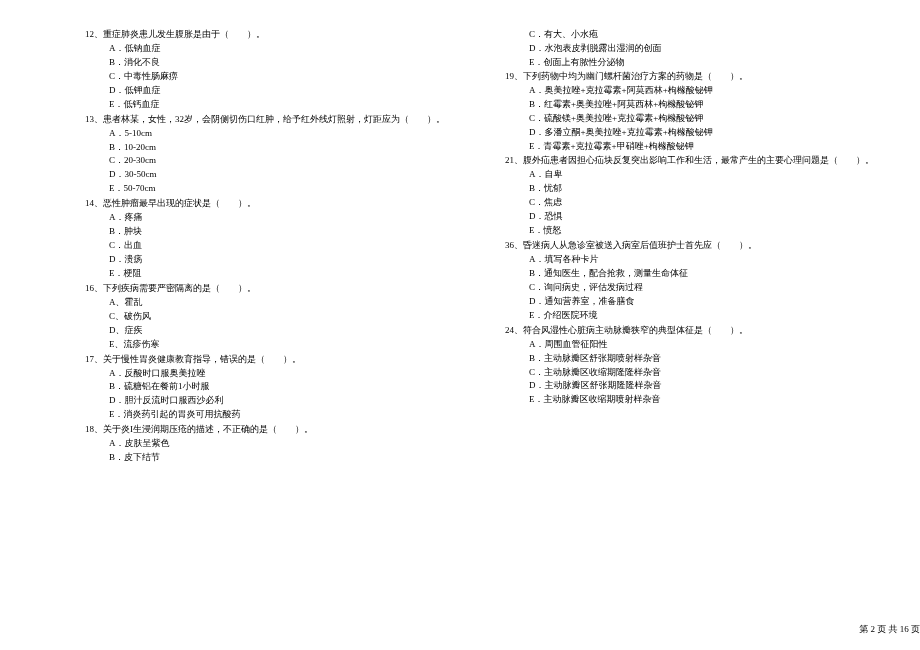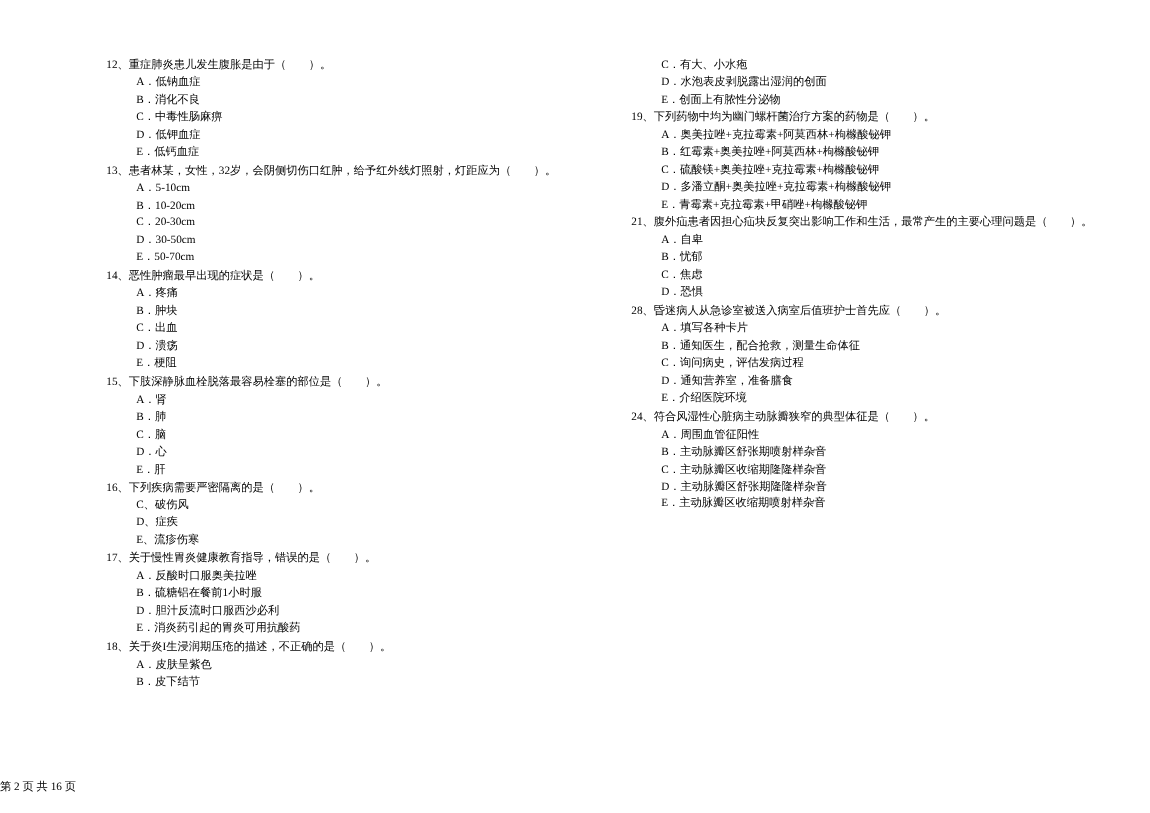--- a/index.html
+++ b/index.html
@@ -18,39 +18,38 @@
       padding: 28px 70px 30px 85px;
     }
     .columns {
       display: flex;
       gap: 60px;
       height: 575px;
     }
     .col {
       flex: 1;
       line-height: 1.55;
-      margin-top: 17px;
     }
     .question {
       margin-bottom: 1px;
     }
     .q-title {
       text-indent: 0;
       white-space: nowrap;
     }
     .option {
       padding-left: 24px;
       white-space: nowrap;
     }
     .footer {
       position: absolute;
       bottom: 14px;
       left: 0;
       width: 100%;
-      text-align: left;
+      text-align: right;
       font-size: 9px;
     }
   </style>
 </head>
 <body>
 
 <div class="columns">
   <div class="col" id="left-col">
       <div class="question">
         <div class="q-title">12、重症肺炎患儿发生腹胀是由于（　　）。</div>
@@ -70,29 +69,22 @@
       </div>
       <div class="question">
         <div class="q-title">14、恶性肿瘤最早出现的症状是（　　）。</div>
         <div class="option">A．疼痛</div>
         <div class="option">B．肿块</div>
         <div class="option">C．出血</div>
         <div class="option">D．溃疡</div>
         <div class="option">E．梗阻</div>
       </div>
       <div class="question">
-        <div class="q-title">15、下肢深静脉血栓脱落最容易栓塞的部位是（　　）。</div>
-        <div class="option">A．肾</div>
-        <div class="option">B．肺</div>
-        <div class="option">C．脑</div>
-        <div class="option">D．心</div>
-        <div class="option">E．肝</div>
-      </div>
-      <div class="question">
         <div class="q-title">16、下列疾病需要严密隔离的是（　　）。</div>
+        <div class="option">A、霍乱</div>
         <div class="option">C、破伤风</div>
         <div class="option">D、症疾</div>
         <div class="option">E、流疹伤寒</div>
       </div>
       <div class="question">
         <div class="q-title">17、关于慢性胃炎健康教育指导，错误的是（　　）。</div>
         <div class="option">A．反酸时口服奥美拉唑</div>
         <div class="option">B．硫糖铝在餐前1小时服</div>
         <div class="option">D．胆汁反流时口服西沙必利</div>
         <div class="option">E．消炎药引起的胃炎可用抗酸药</div>
@@ -114,23 +106,24 @@
         <div class="option">C．硫酸镁+奥美拉唑+克拉霉素+枸橼酸铋钾</div>
         <div class="option">D．多潘立酮+奥美拉唑+克拉霉素+枸橼酸铋钾</div>
         <div class="option">E．青霉素+克拉霉素+甲硝唑+枸橼酸铋钾</div>
       </div>
       <div class="question">
         <div class="q-title">21、腹外疝患者因担心疝块反复突出影响工作和生活，最常产生的主要心理问题是（　　）。</div>
         <div class="option">A．自卑</div>
         <div class="option">B．忧郁</div>
         <div class="option">C．焦虑</div>
         <div class="option">D．恐惧</div>
+        <div class="option">E．愤怒</div>
       </div>
       <div class="question">
-        <div class="q-title">28、昏迷病人从急诊室被送入病室后值班护士首先应（　　）。</div>
+        <div class="q-title">36、昏迷病人从急诊室被送入病室后值班护士首先应（　　）。</div>
         <div class="option">A．填写各种卡片</div>
         <div class="option">B．通知医生，配合抢救，测量生命体征</div>
         <div class="option">C．询问病史，评估发病过程</div>
         <div class="option">D．通知营养室，准备膳食</div>
         <div class="option">E．介绍医院环境</div>
       </div>
       <div class="question">
         <div class="q-title">24、符合风湿性心脏病主动脉瓣狭窄的典型体征是（　　）。</div>
         <div class="option">A．周围血管征阳性</div>
         <div class="option">B．主动脉瓣区舒张期喷射样杂音</div>

